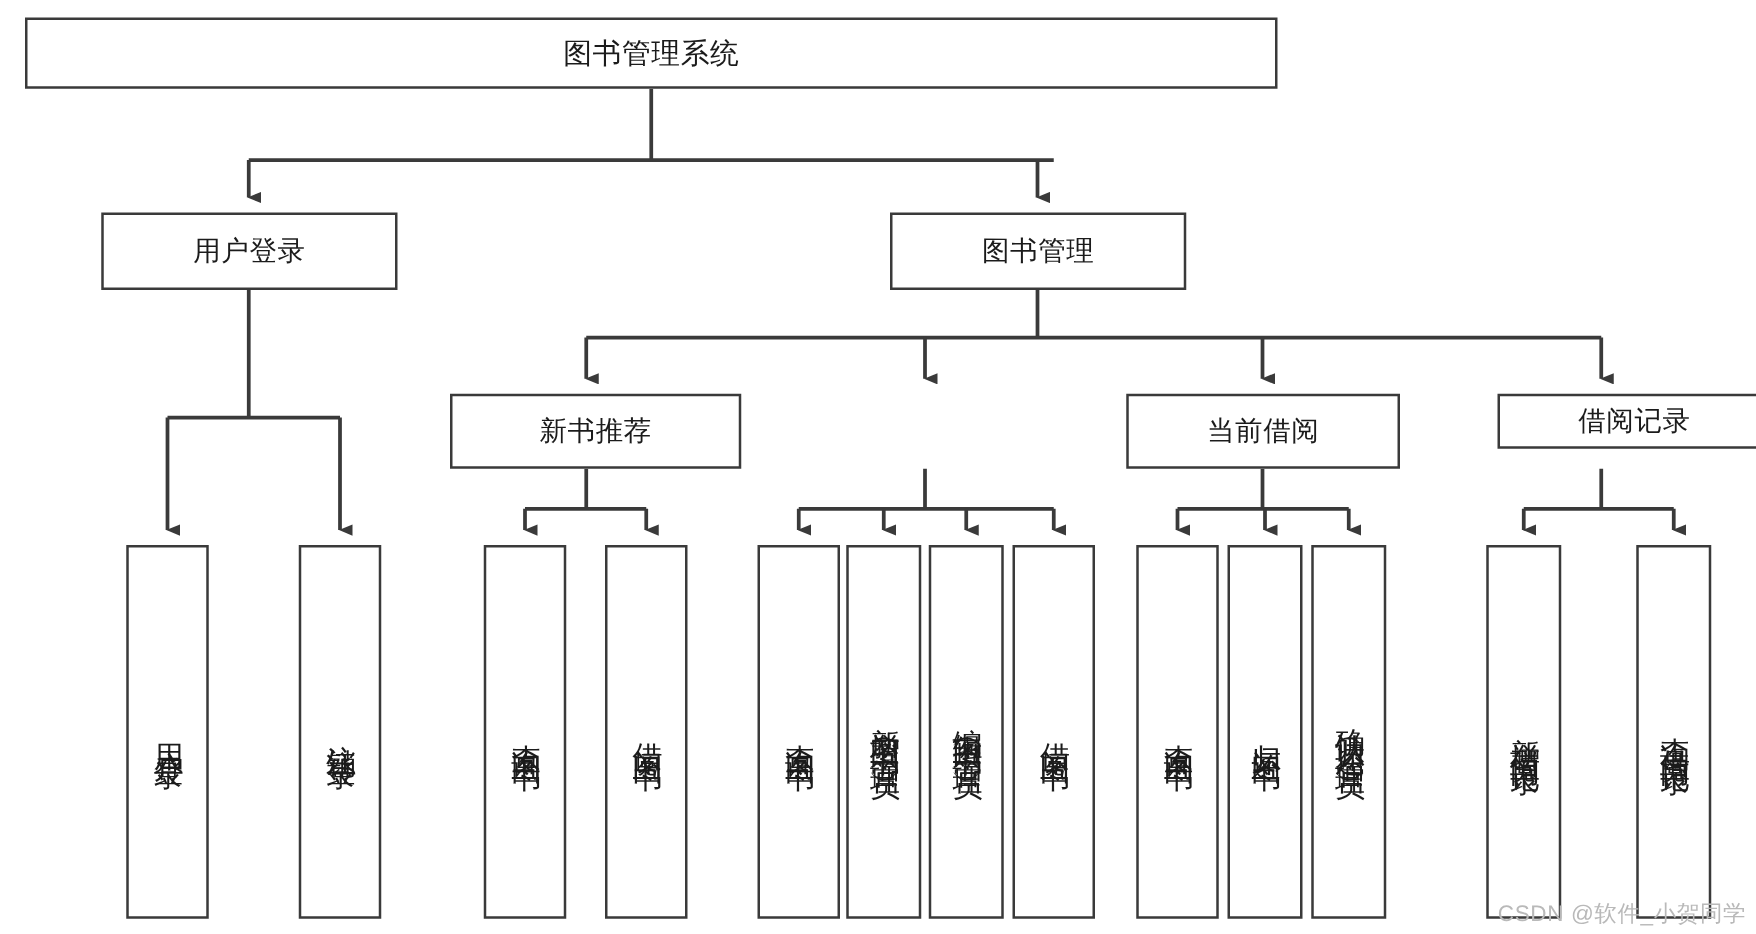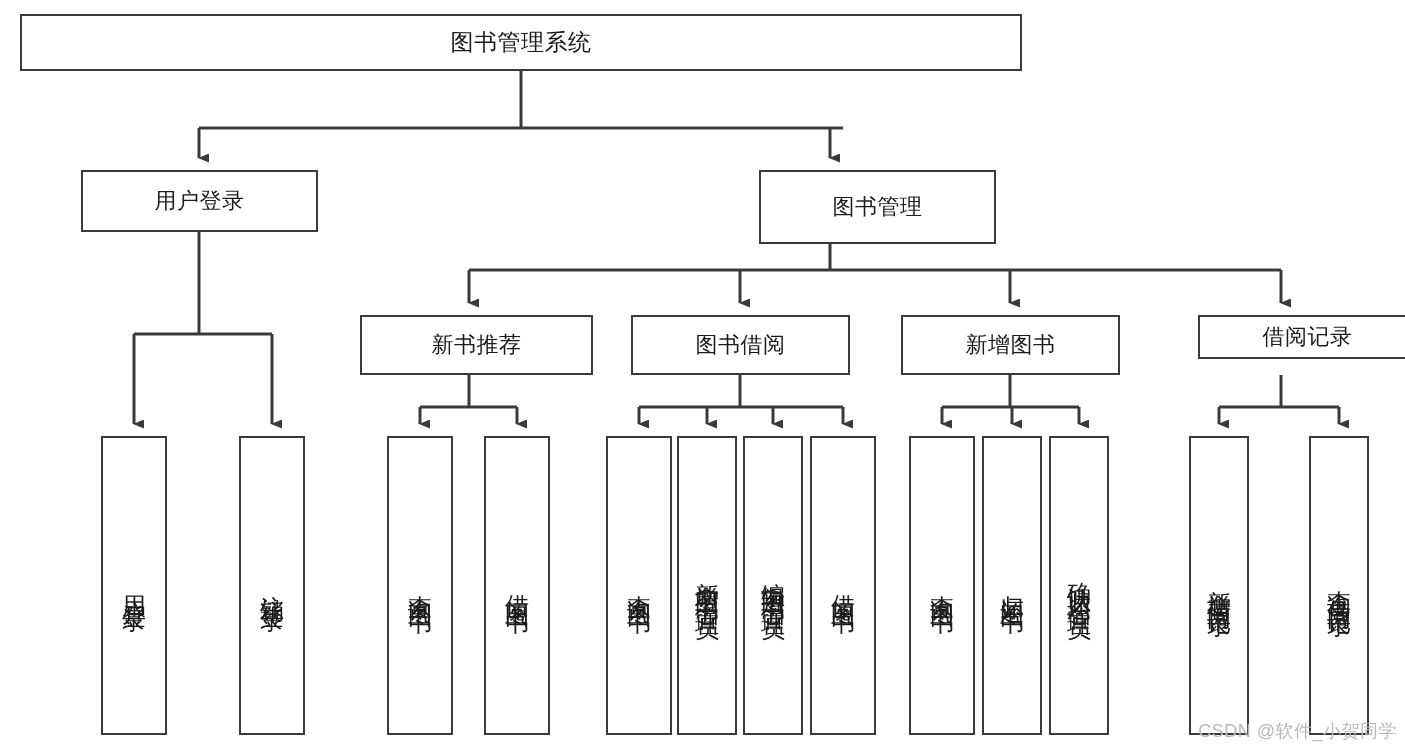--- a/index.html
+++ b/index.html
@@ -127,32 +127,29 @@
     </g>
   </svg>
 
   <div class="node h root" style="left: 20px; top: 14px; width: 1002px; height: 57px;">
     <span class="label">图书管理系统</span>
   </div>
 
   <div class="node h" style="left: 81px; top: 170px; width: 237px; height: 62px;">
     <span class="label">用户登录</span>
   </div>
-  <div class="node h" style="left: 712px; top: 170px; width: 237px; height: 74px; margin-left: 47px;">
+  <div class="node h" style="left: 712px; top: 170px; width: 237px; height: 62px;">
     <span class="label">图书管理</span>
   </div>
 
   <div class="node h" style="left: 360px; top: 315px; width: 233px; height: 60px;">
     <span class="label">新书推荐</span>
   </div>
-  <div class="node h" style="left: 631px; top: 315px; width: 219px; height: 60px;">
-    <span class="label">图书借阅</span>
-  </div>
   <div class="node h" style="left: 901px; top: 315px; width: 219px; height: 60px;">
-    <span class="label">新增图书</span>
+    <span class="label">当前借阅</span>
   </div>
   <div class="node h" style="left: 1198px; top: 315px; width: 219px; height: 44px;">
     <span class="label">借阅记录</span>
   </div>
 
   <div class="node v" style="left: 101px; top: 436px; width: 66px; height: 299px;">
     <span class="label">用户登录</span>
   </div>
   <div class="node v" style="left: 239px; top: 436px; width: 66px; height: 299px;">
     <span class="label">注销登录</span>

